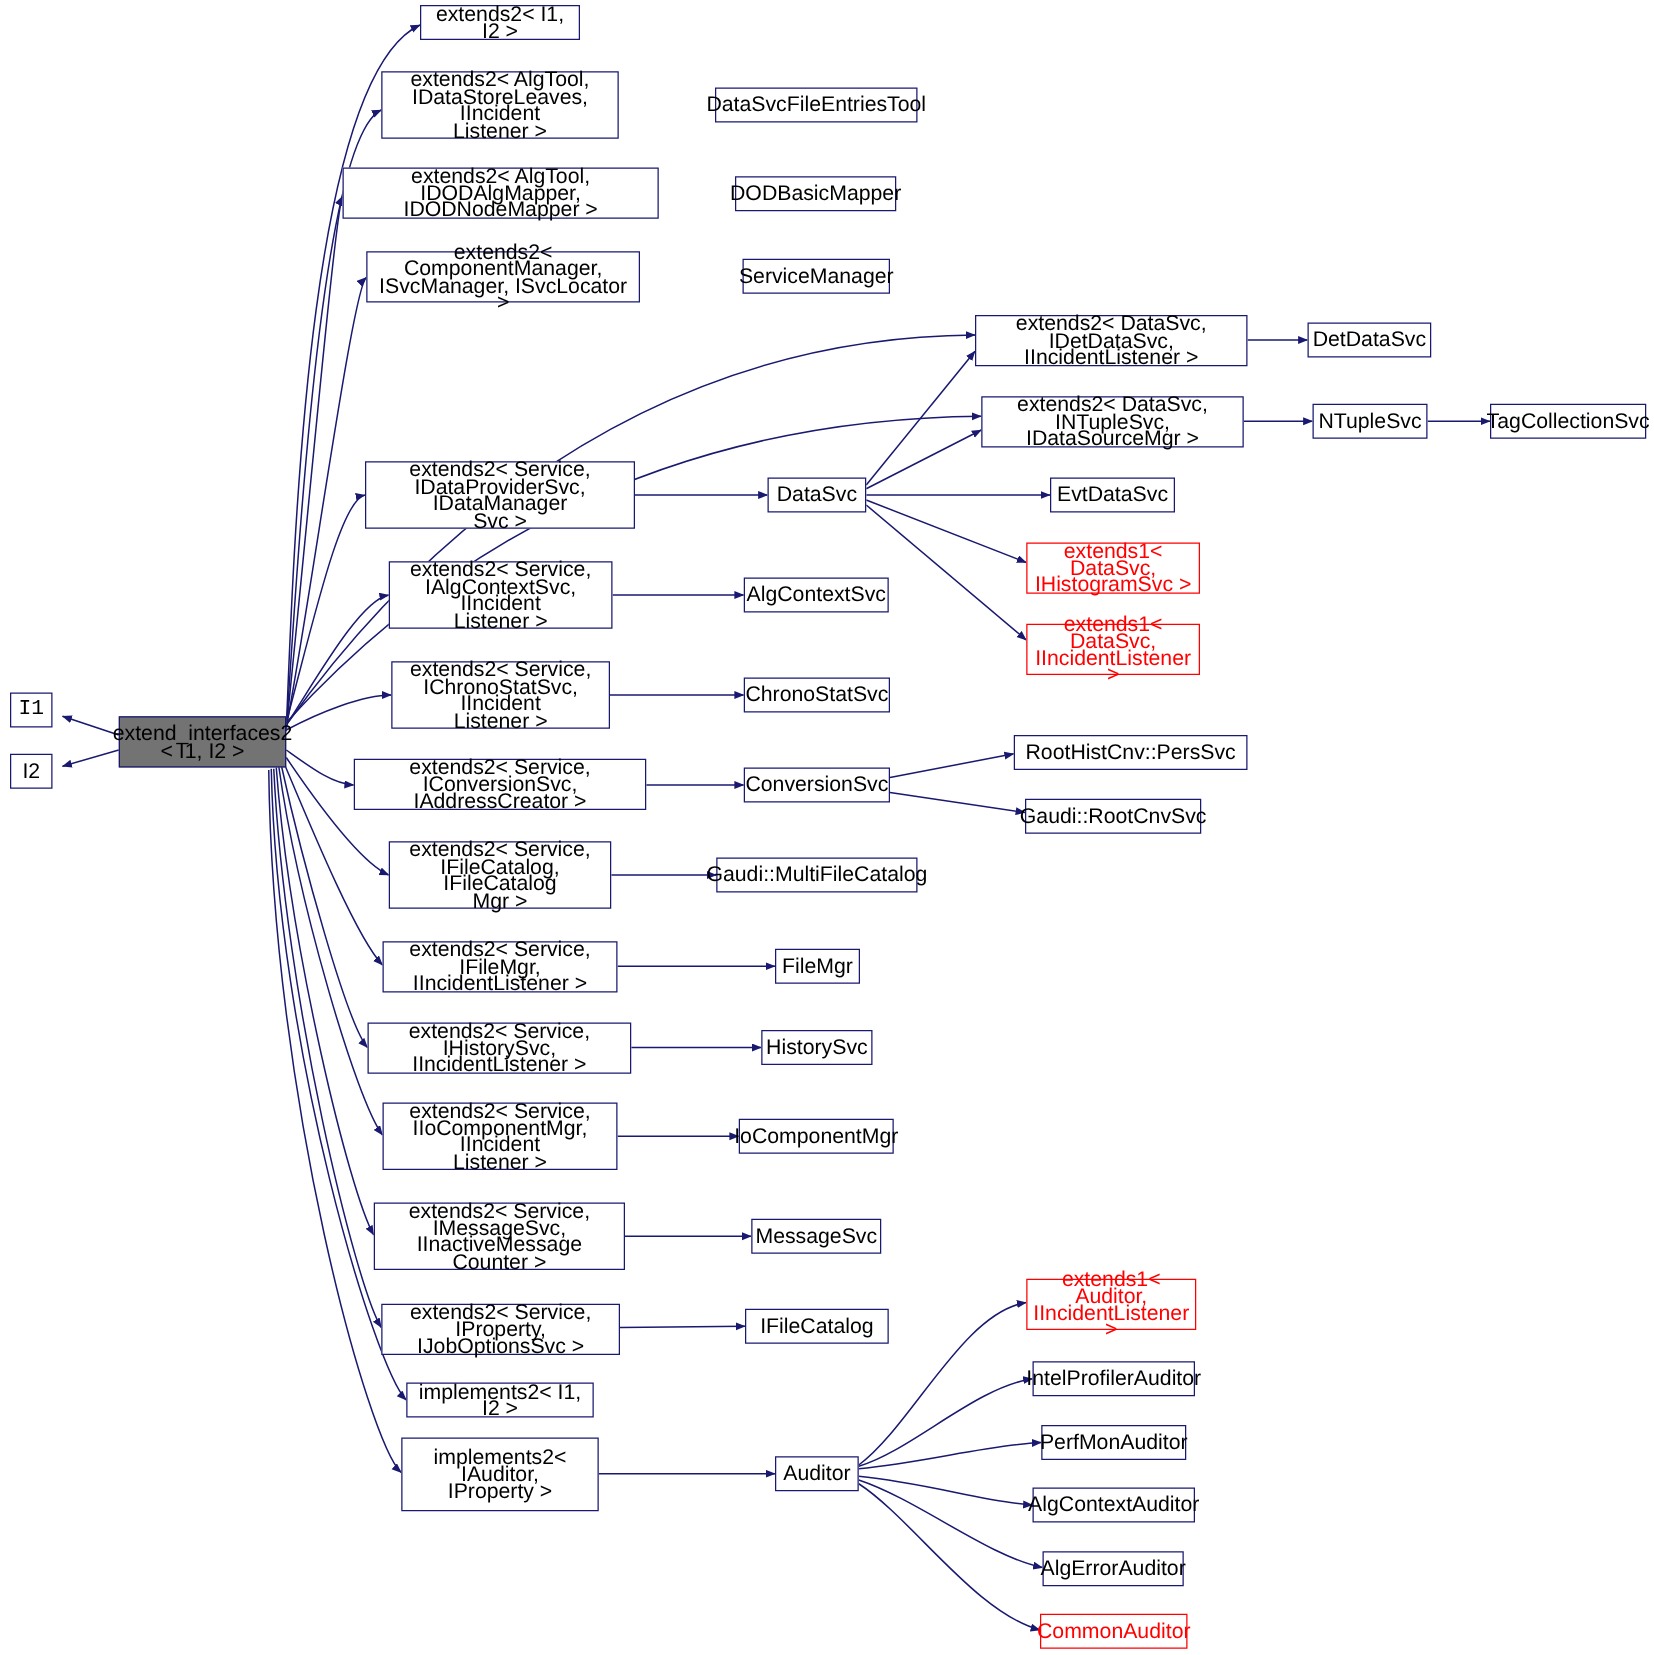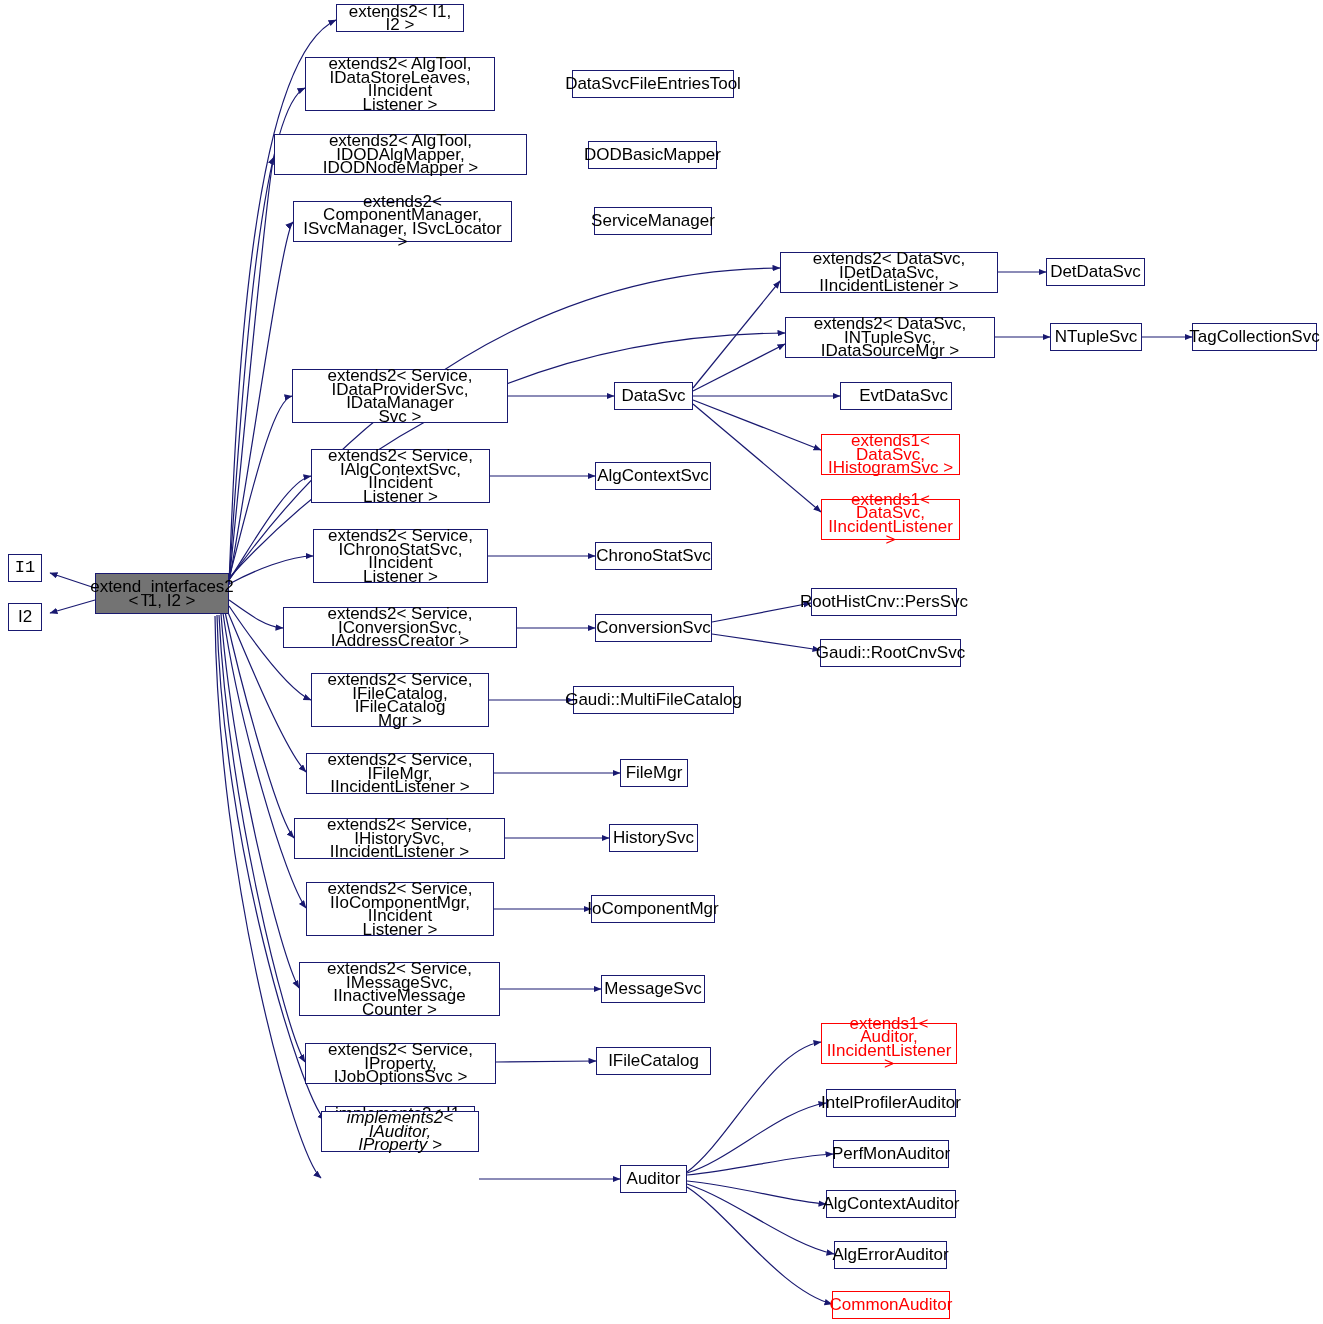--- a/index.html
+++ b/index.html
@@ -113,21 +113,21 @@
       </div>
       <div class="node" style="left: 1050px; top: 323px; width: 92px; height: 28px;">
         <span class="lbl">NTupleSvc</span>
       </div>
       <div class="node" style="left: 1192px; top: 323px; width: 125px; height: 28px;">
         <span class="lbl">TagCollectionSvc</span>
       </div>
       <div class="node" style="left: 614px; top: 382px; width: 79px; height: 28px;">
         <span class="lbl">DataSvc</span>
       </div>
-      <div class="node" style="left: 840px; top: 382px; width: 112px; height: 28px; justify-content: flex-end;">
+      <div class="node" style="left: 840px; top: 382px; width: 100px; height: 28px;">
         <span class="lbl">EvtDataSvc</span>
       </div>
       <div class="node red" style="left: 821px; top: 434px; width: 139px; height: 41px;">
         <span class="lbl">extends1&lt; DataSvc,
 IHistogramSvc &gt;</span>
       </div>
       <div class="node red" style="left: 821px; top: 499px; width: 139px; height: 41px;">
         <span class="lbl">extends1&lt; DataSvc,
 IIncidentListener &gt;</span>
       </div>
@@ -162,21 +162,21 @@
       <div class="node" style="left: 8px; top: 603px; width: 34px; height: 28px;">
         <span class="lbl">I2</span>
       </div>
       <div class="node" style="left: 283px; top: 607px; width: 234px; height: 41px;">
         <span class="lbl">extends2&lt; Service,
 IConversionSvc, IAddressCreator &gt;</span>
       </div>
       <div class="node" style="left: 595px; top: 614px; width: 117px; height: 28px;">
         <span class="lbl">ConversionSvc</span>
       </div>
-      <div class="node" style="left: 811px; top: 588px; width: 146px; height: 28px;">
+      <div class="node" style="left: 811px; top: 588px; width: 187px; height: 28px;">
         <span class="lbl">RootHistCnv::PersSvc</span>
       </div>
       <div class="node" style="left: 820px; top: 639px; width: 141px; height: 28px;">
         <span class="lbl">Gaudi::RootCnvSvc</span>
       </div>
       <div class="node" style="left: 311px; top: 673px; width: 178px; height: 54px;">
         <span class="lbl">extends2&lt; Service,
 IFileCatalog, IFileCatalog
 Mgr &gt;</span>
       </div>
@@ -216,21 +216,21 @@
       <div class="node" style="left: 305px; top: 1043px; width: 191px; height: 41px;">
         <span class="lbl">extends2&lt; Service,
 IProperty, IJobOptionsSvc &gt;</span>
       </div>
       <div class="node" style="left: 596px; top: 1047px; width: 115px; height: 28px;">
         <span class="lbl">IFileCatalog</span>
       </div>
       <div class="node" style="left: 325px; top: 1106px; width: 150px; height: 28px;">
         <span class="lbl">implements2&lt; I1, I2 &gt;</span>
       </div>
-      <div class="node" style="left: 321px; top: 1111px; width: 158px; height: 41px; font-style: italic;">
+      <div class="node" style="left: 321px; top: 1150px; width: 158px; height: 59px;">
         <span class="lbl">implements2&lt; IAuditor,
 IProperty &gt;</span>
       </div>
       <div class="node" style="left: 620px; top: 1165px; width: 67px; height: 28px;">
         <span class="lbl">Auditor</span>
       </div>
       <div class="node red" style="left: 821px; top: 1023px; width: 136px; height: 41px; align-items: center;">
         <span class="lbl">extends1&lt; Auditor,
 IIncidentListener &gt;</span>
       </div>

